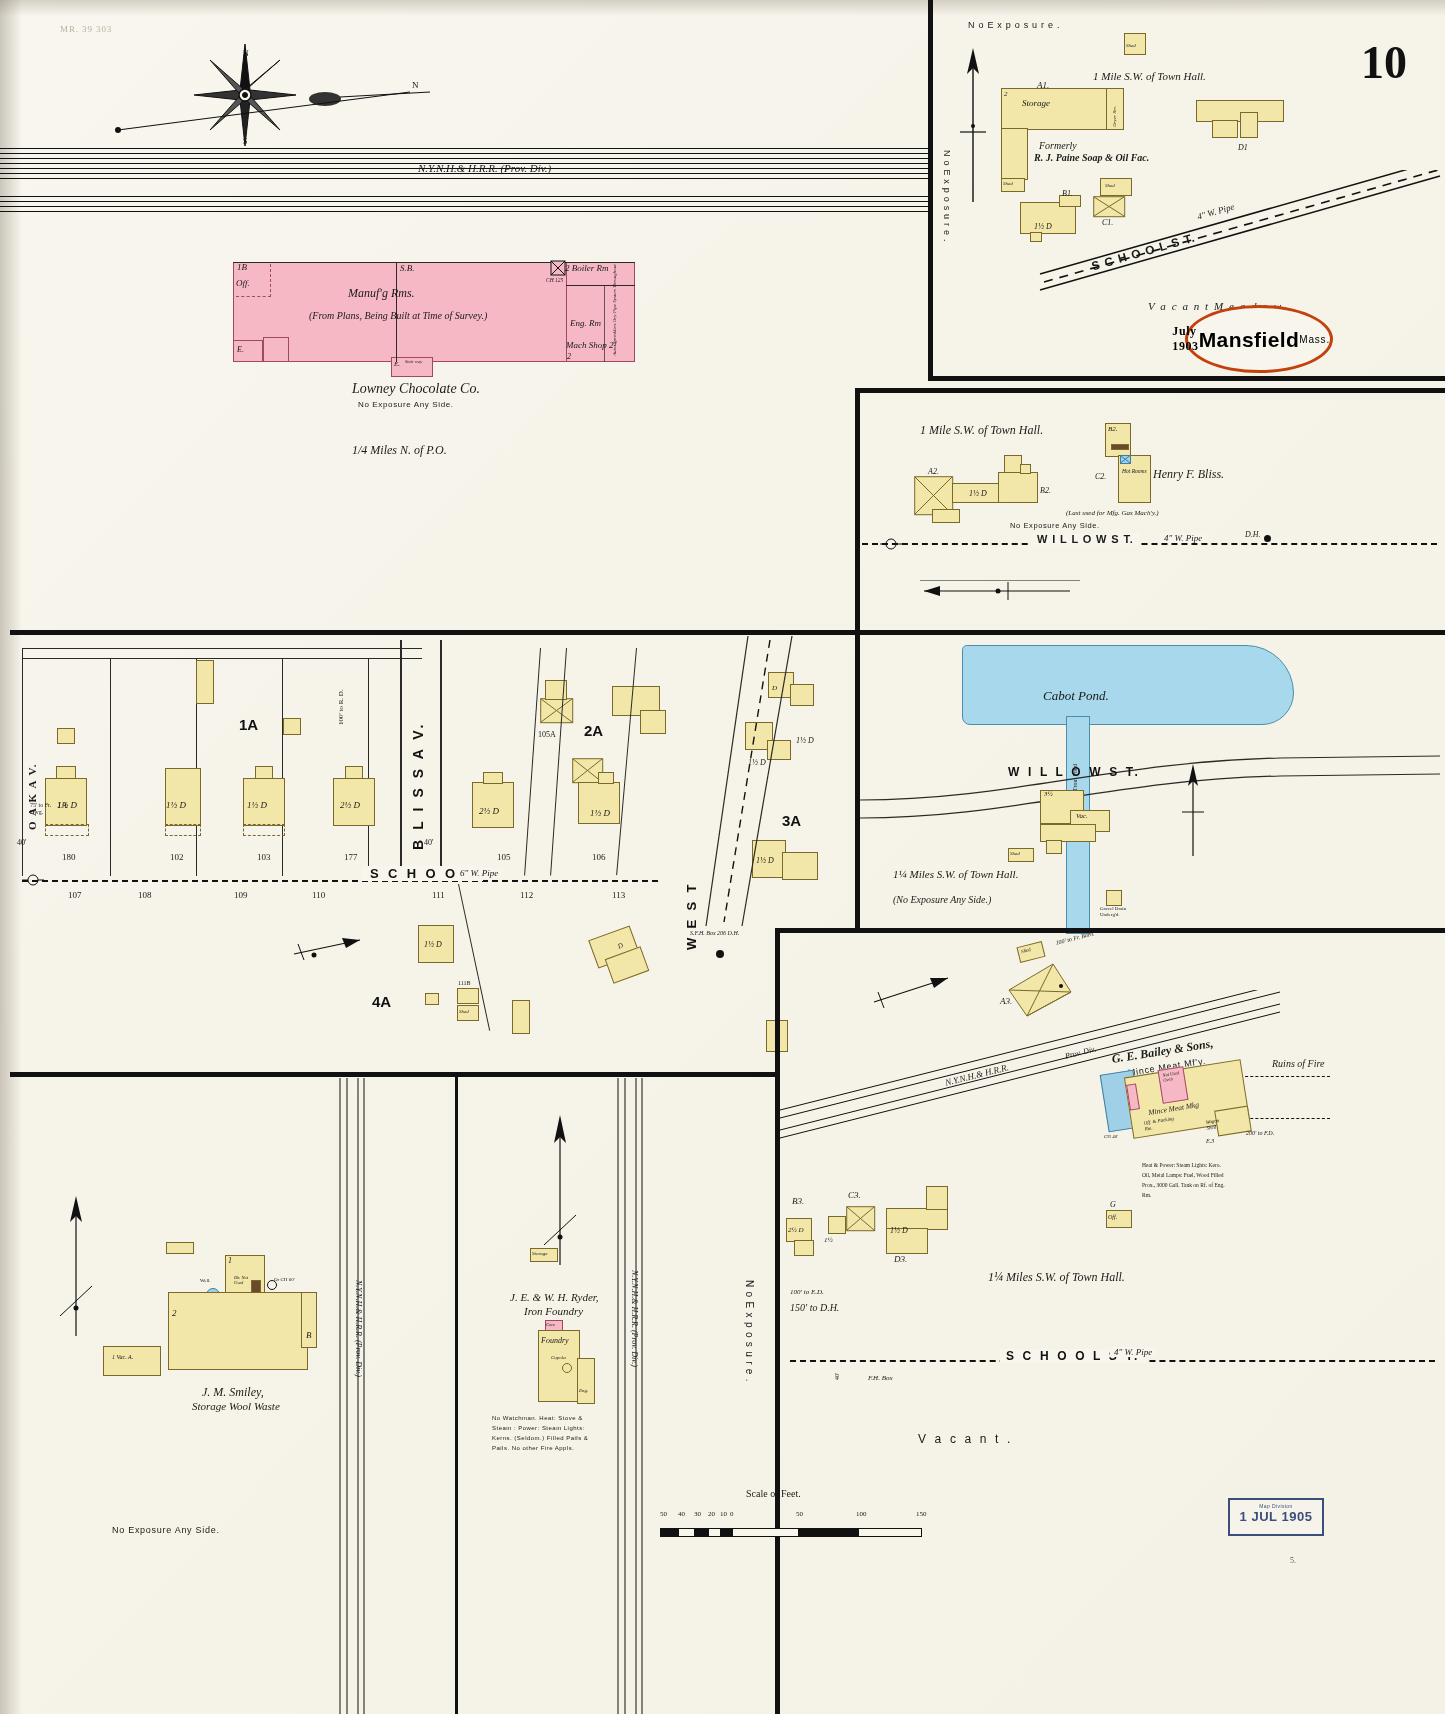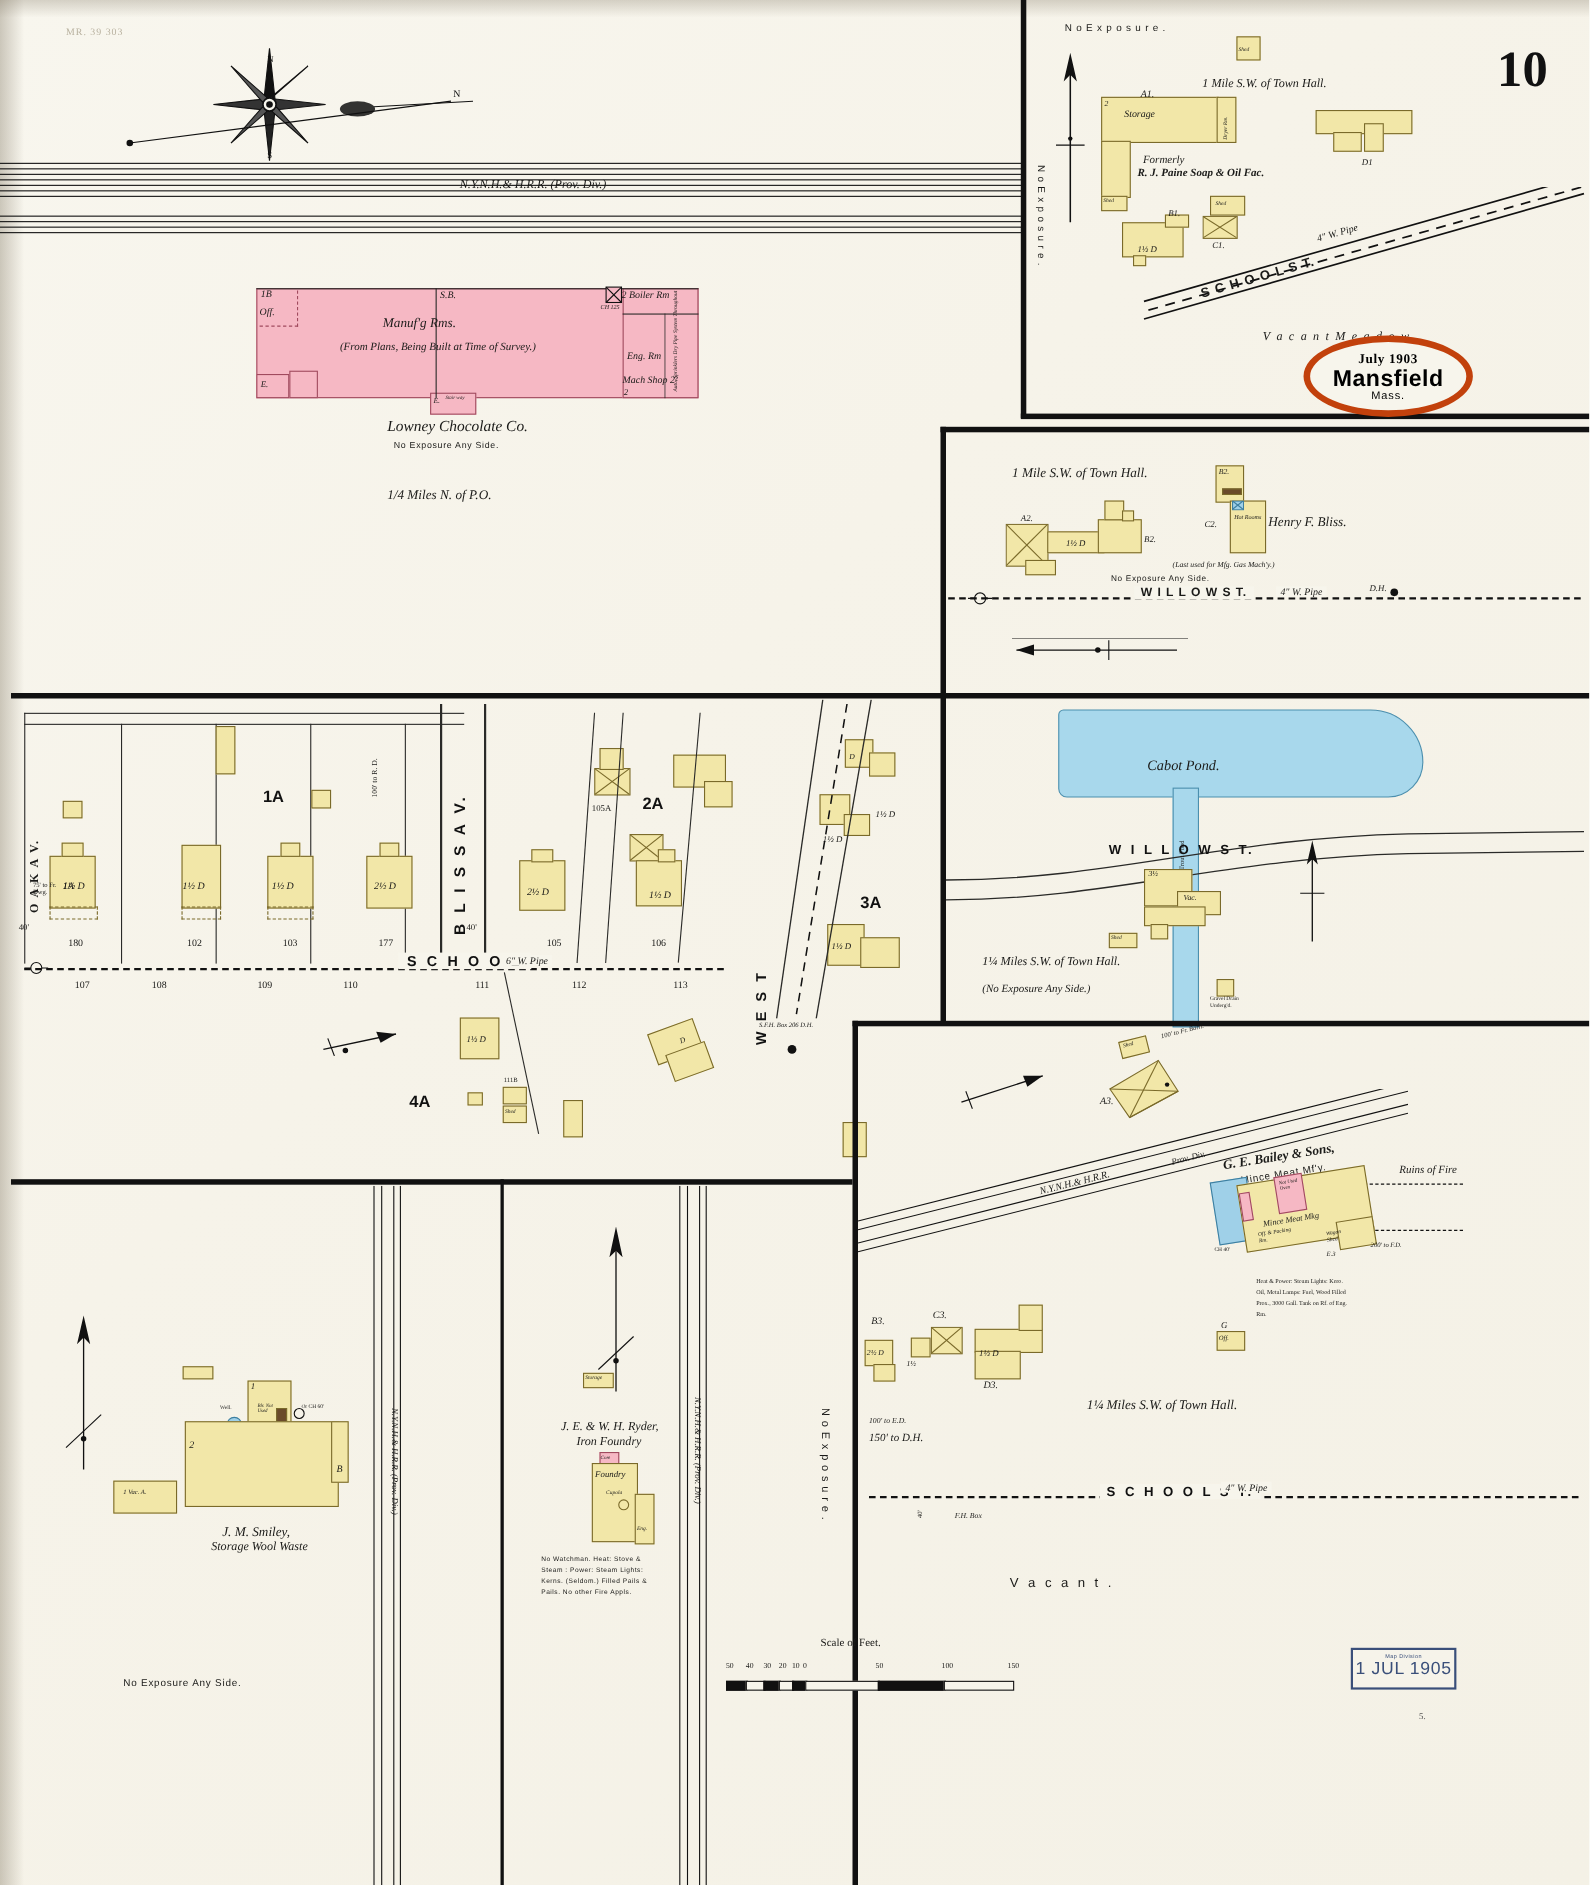--- a/index.html
+++ b/index.html
@@ -33,22 +33,22 @@
   .dashline{position:absolute;border-top:2px dashed #111;}
 
   
   .rr{position:absolute;}
   .rr i{display:block;background:#111;height:1px;margin-bottom:4px;}
 
   
   .pond{position:absolute;background:#a8d8ec;border:1.5px solid #4b8fae;}
 
   
-  #cartouche{position:absolute;border:6px solid #c2410c;border-radius:50%;
-     display:flex;flex-direction:column;align-items:center;justify-content:center;
+  #cartouche{position:absolute;border:3px solid #c2410c;border-radius:50%;
+     display:flex;flex-direction:row;align-items:center;justify-content:flex-end;
      background:#f7f5ec;}
   #cartouche .c1{font-family:"Liberation Serif",serif;font-weight:bold;letter-spacing:.05em;}
   #cartouche .c2{font-family:"Liberation Sans",sans-serif;font-weight:bold;letter-spacing:.02em;}
   #cartouche .c3{font-family:"Liberation Sans",sans-serif;letter-spacing:.08em;}
 
   #sheetno{position:absolute;font-family:"Liberation Serif",serif;font-weight:bold;color:#111;}
 
   
   .rose{position:absolute;}
 
@@ -640,17 +640,17 @@
     <div class="bar" style="left:34px;top:18px;width:14px"></div>
     <div class="barw" style="left:48px;top:18px;width:12px"></div>
     <div class="bar" style="left:60px;top:18px;width:12px"></div>
     <div class="barw" style="left:72px;top:18px;width:66px"></div>
     <div class="bar" style="left:138px;top:18px;width:60px"></div>
     <div class="barw" style="left:198px;top:18px;width:62px"></div>
   </div>
 
   <div id="stamp" style="left:1228px;top:1498px;width:92px;height:34px">
     <div style="font-size:5px;letter-spacing:.08em;margin-top:3px">Map Division</div>
-    <div style="font-size:16px;font-weight:normal;letter-spacing:.04em">1 JUL 1905</div>
+    <div style="font-size:13px;font-weight:bold;letter-spacing:.04em">1 JUL 1905</div>
   </div>
   <div class="txt" style="left:1290px;top:1556px;font-size:8px;color:#555">5.</div>
 
 </div>
 
 </body></html>

